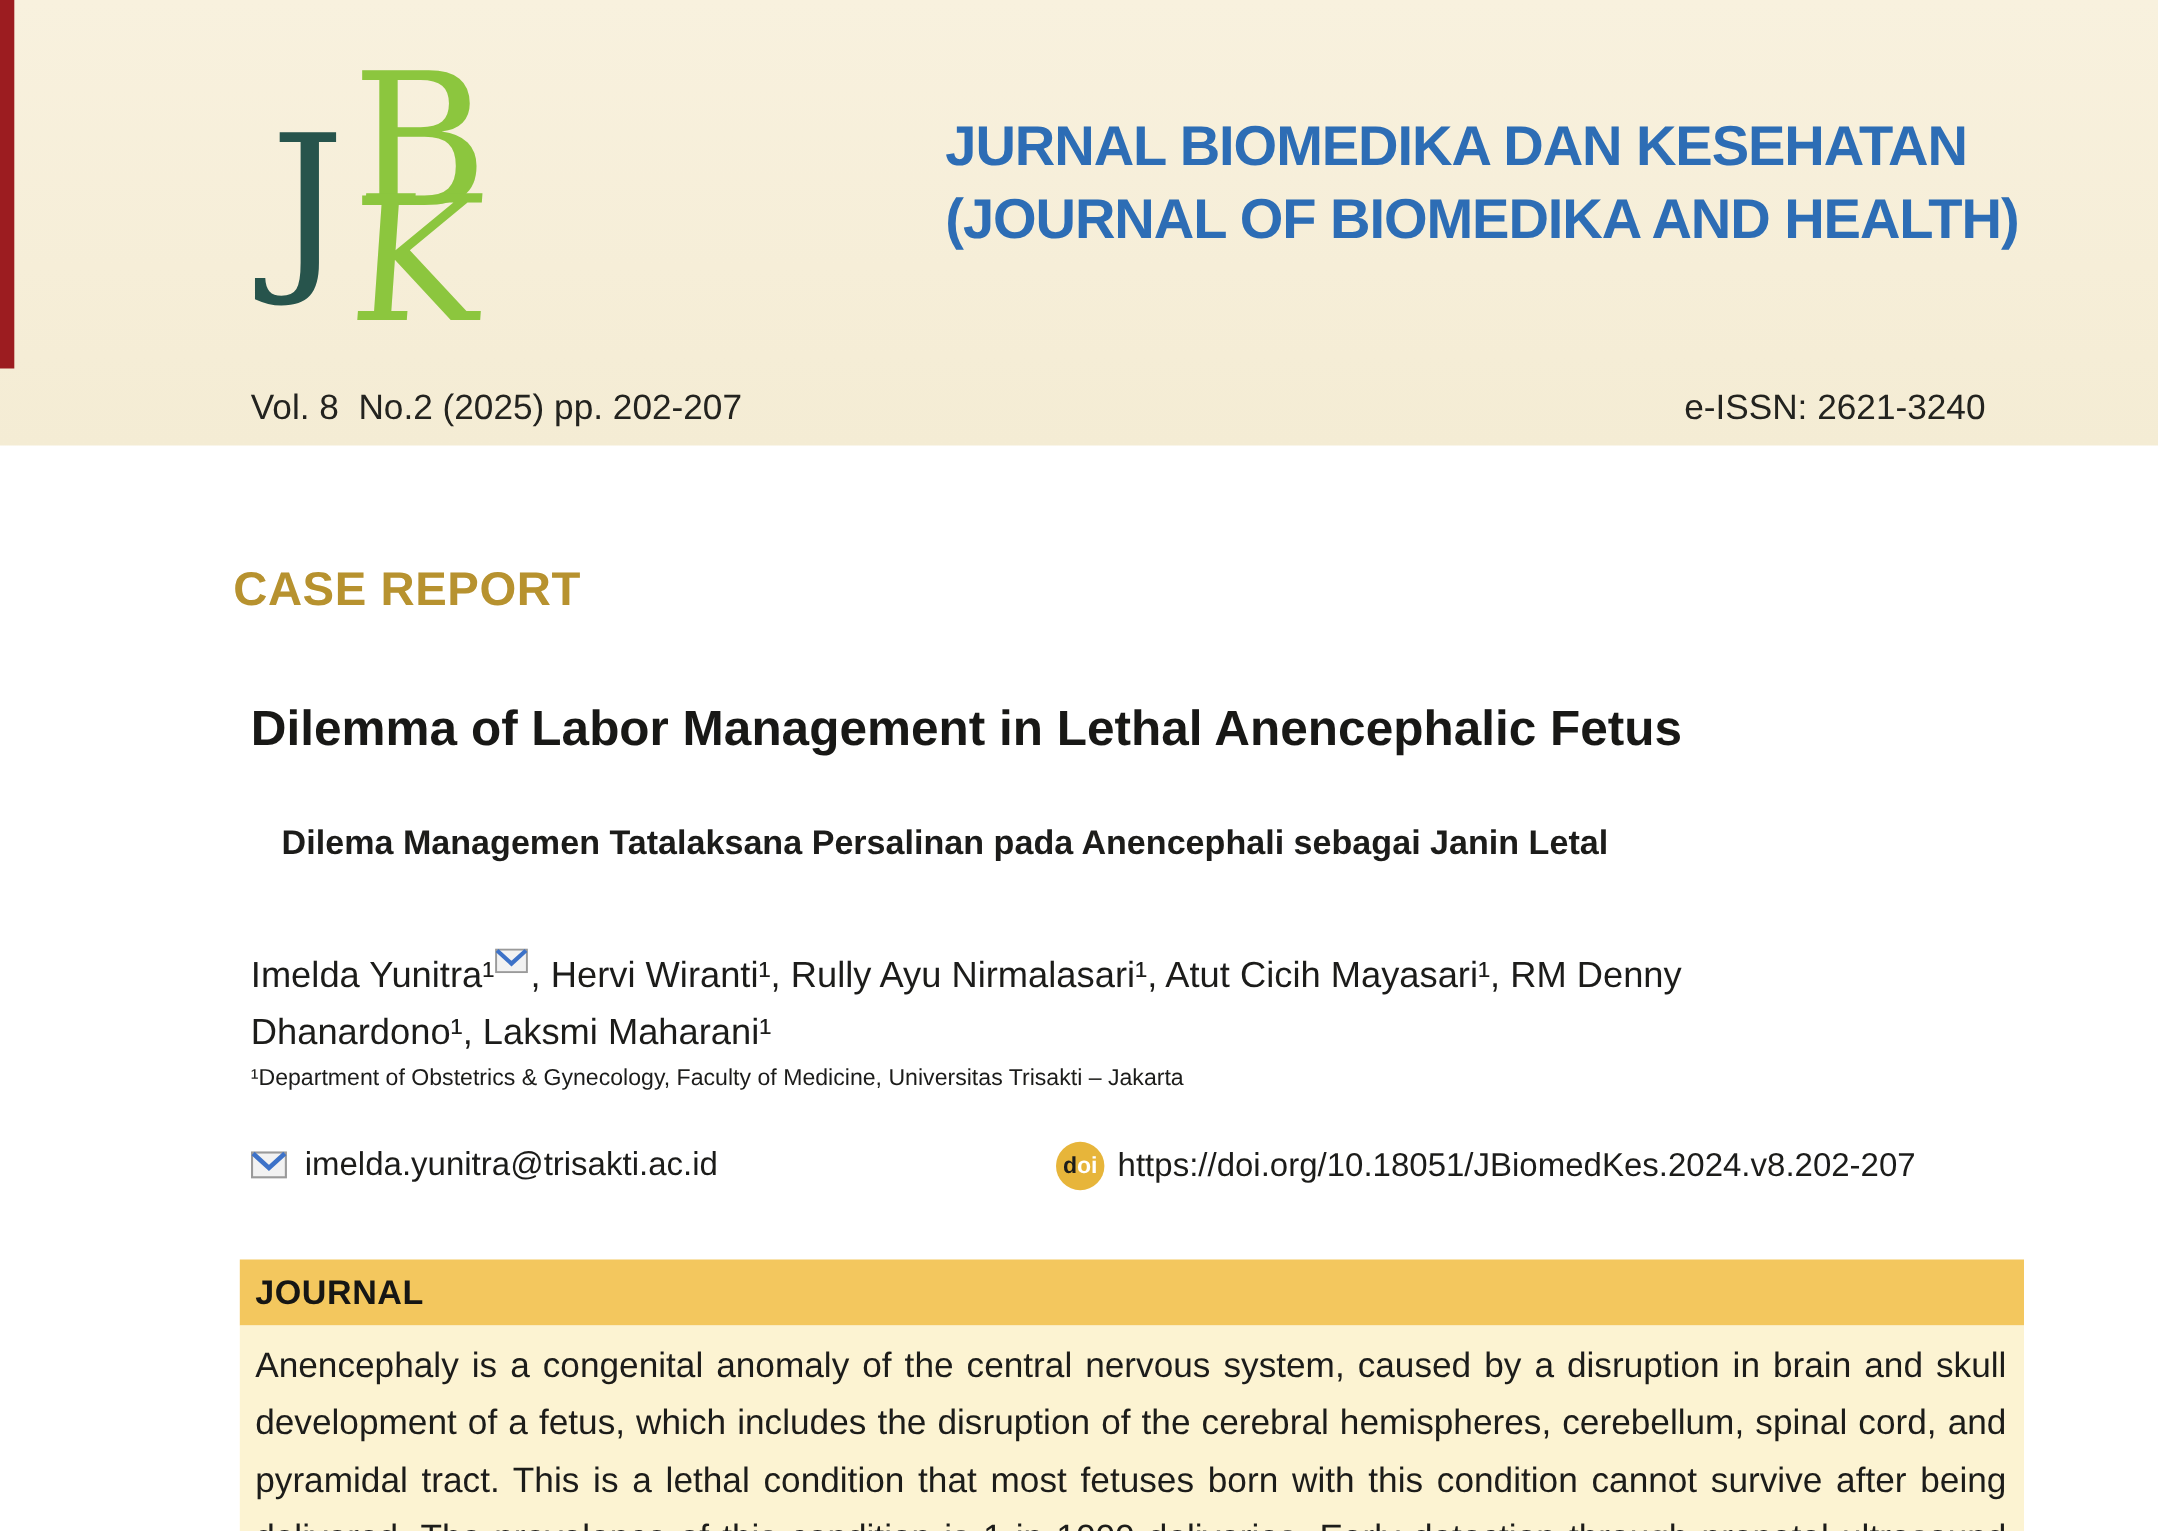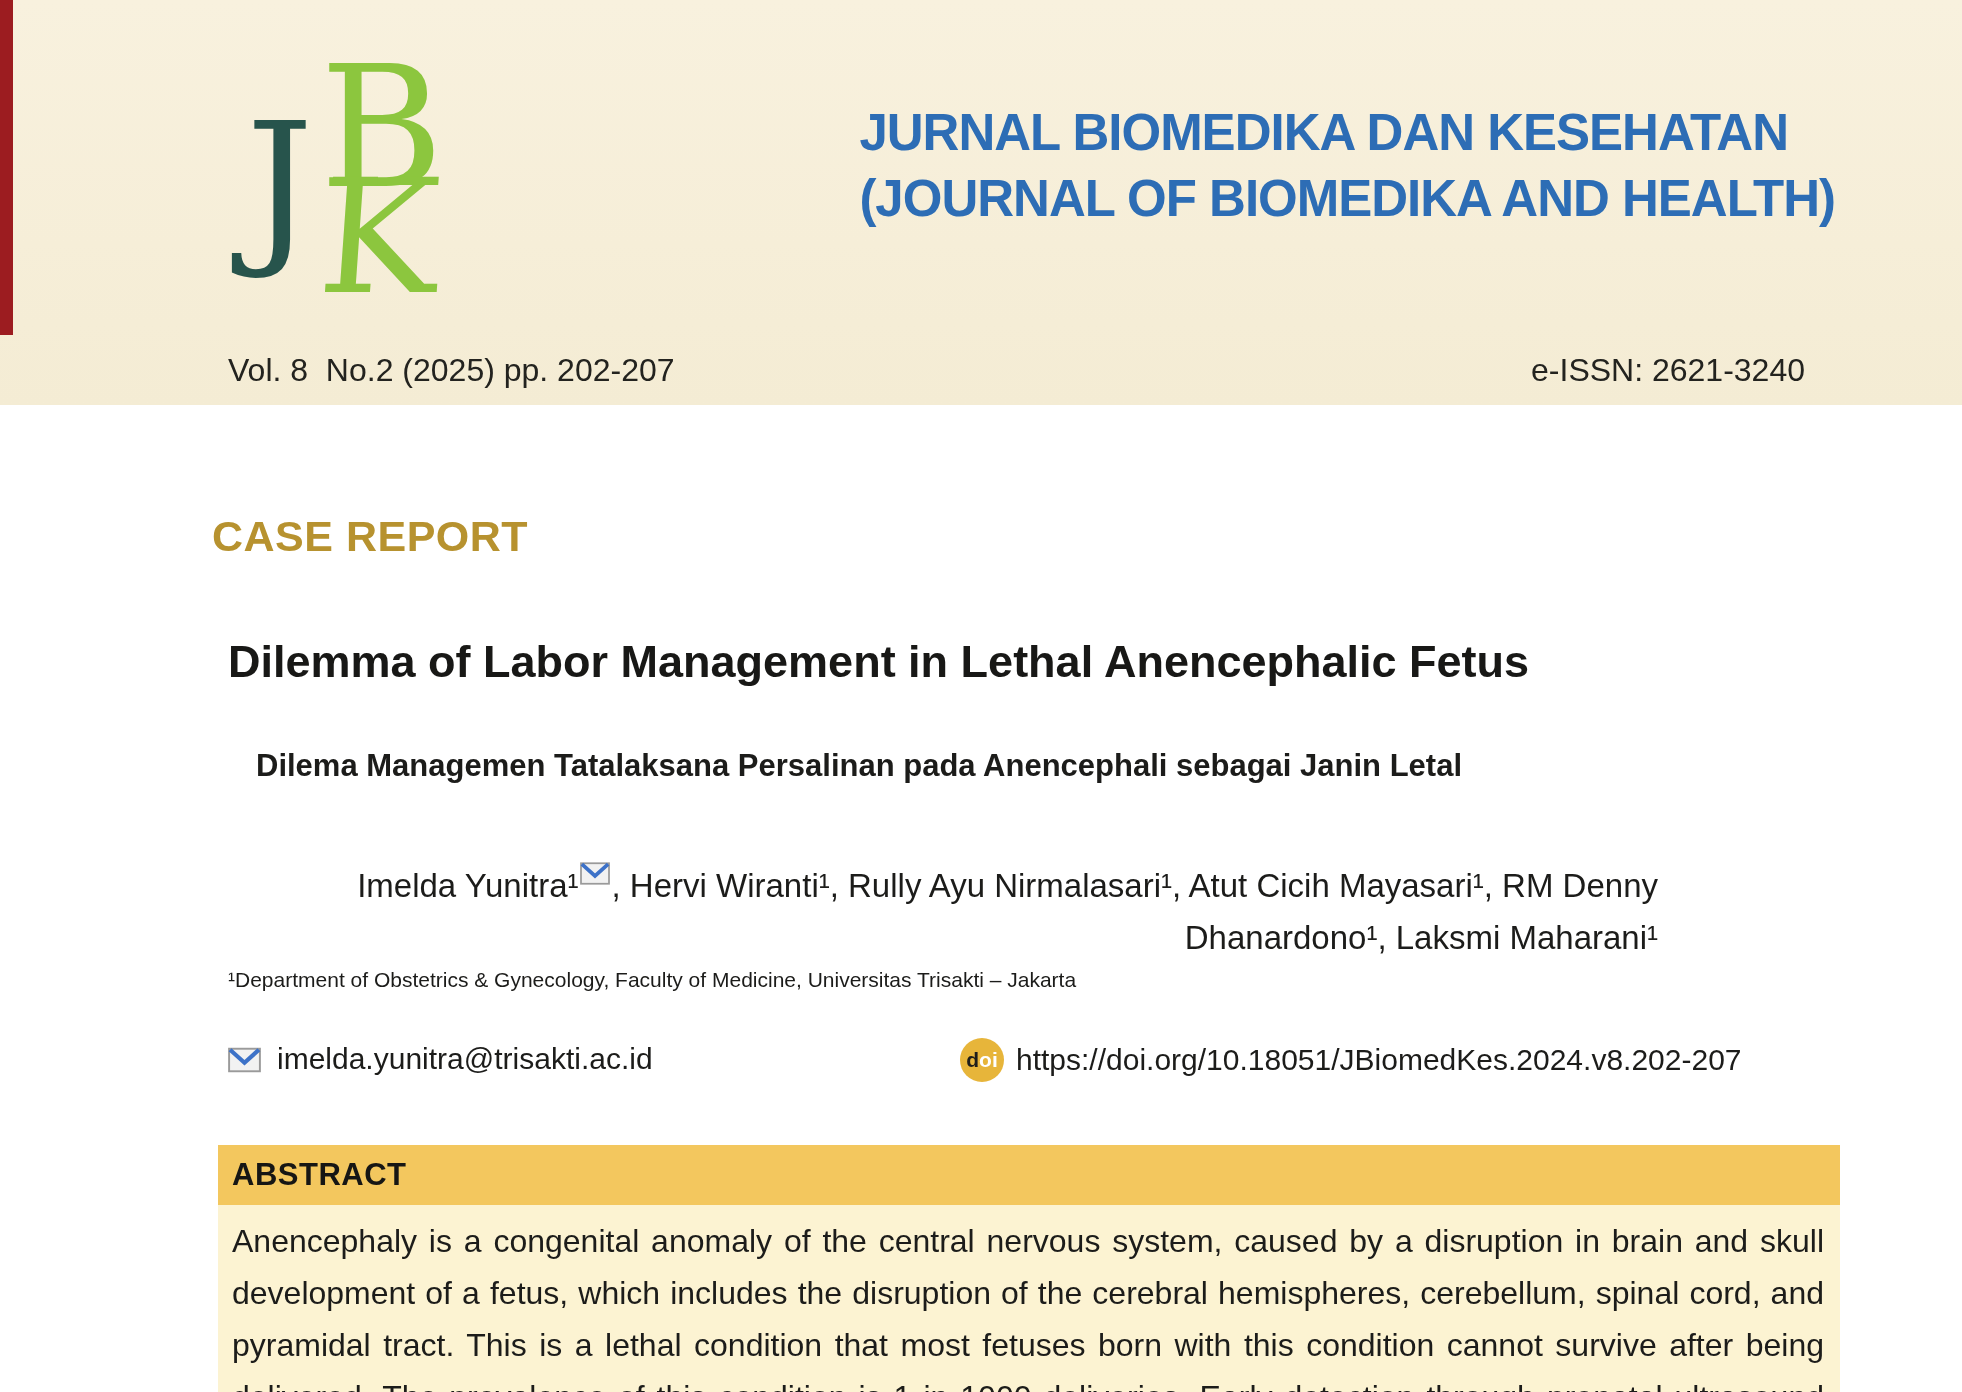--- a/index.html
+++ b/index.html
@@ -48,21 +48,21 @@
   .article-title {
     position:absolute; left:228px; top:636px; width:1620px;
     font-size:45px; font-weight:bold; color:#181816;
   }
   .article-subtitle {
     position:absolute; left:228px; top:748px; width:1620px;
     font-size:31px; font-weight:bold; color:#1c1c1a;margin-left:28px;
   }
   .authors {
     position:absolute; left:228px; top:848px; width:1430px;
-    font-size:33px; line-height:52px; color:#1c1c1a;text-align:right;
+    font-size:33px; line-height:52px; color:#1c1c1a;
   }
   .mail-icon-sup {
     display:inline-block; width:30px; height:23px; vertical-align:super;
     margin:0 2px 0 1px;
   }
   .affiliation {
     position:absolute; left:228px; top:968px; width:1620px;
     font-size:21px; color:#1c1c1a;
   }
   .contact-row {
@@ -145,17 +145,17 @@
     <span class="doi-wrap">
       <span class="doi-badge">
           <span class="d">d</span>
           <span class="oi">oi</span>
         </span>
       <span>https://doi.org/10.18051/JBiomedKes.2024.v8.202-207</span>
     </span>
   </div>
 
   <section class="abstract">
-    <div class="abstract-bar">ABSTRACT</div>
+    <div class="abstract-bar">JOURNAL</div>
     <p class="abstract-body">Anencephaly is a congenital anomaly of the central nervous system, caused by a disruption in brain and skull development of a fetus, which includes the disruption of the cerebral hemispheres, cerebellum, spinal cord, and pyramidal tract. This is a lethal condition that most fetuses born with this condition cannot survive after being delivered. The prevalence of this condition is 1 in 1000 deliveries. Early detection through prenatal ultrasound testing is essential to make a correct and</p>
   </section>
 
 </div>
 
 </body></html>

